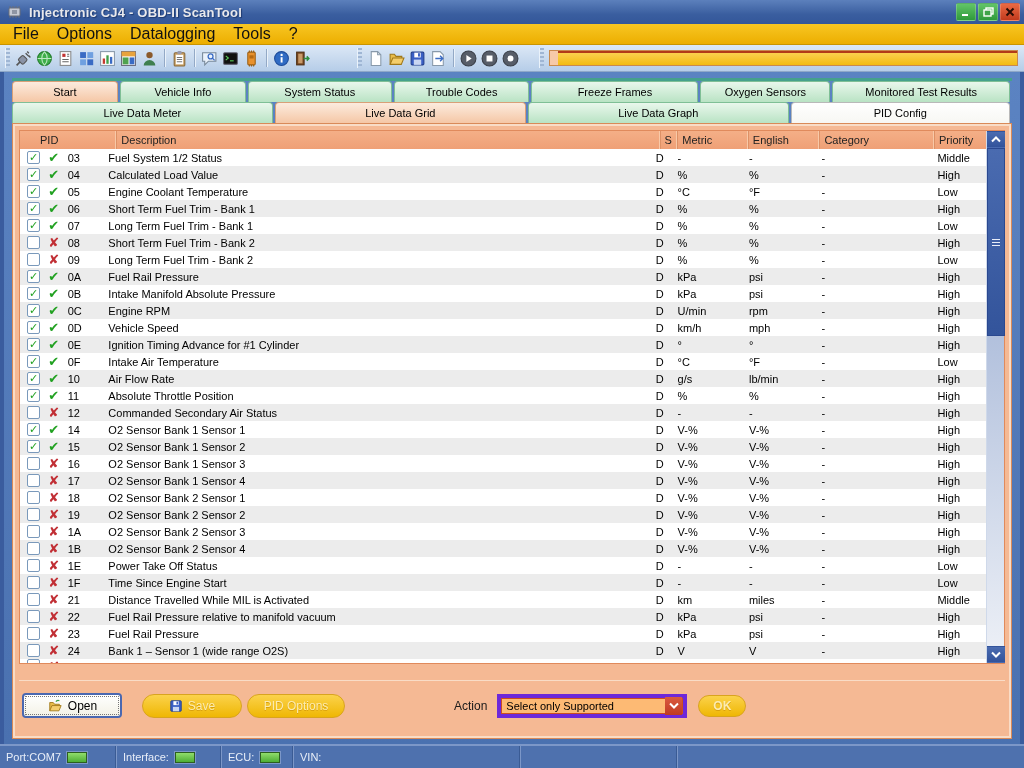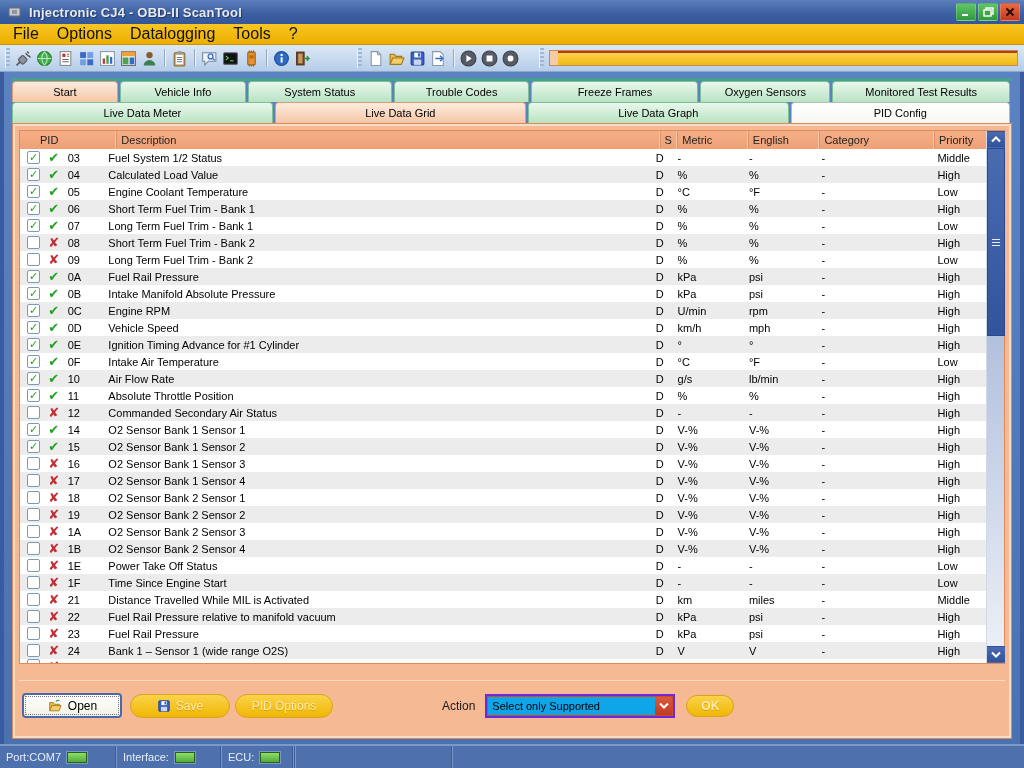--- a/index.html
+++ b/index.html
@@ -66,25 +66,25 @@
   .vscroll { position:absolute; top:0; right:0; bottom:0; width:18px; background:linear-gradient(#8CA2CC,#EEF1F7); border-left:1px solid #CFD9EA; }
   .sbtn { position:absolute; left:0; width:18px; height:17px; background:linear-gradient(#4A6BB0,#32539B); border:1px solid #27459000; display:flex; align-items:center; justify-content:center; }
   .sbtn.up { top:0; } .sbtn.down { bottom:0; }
   .sthumb { position:absolute; left:0; top:17px; width:18px; height:188px; background:linear-gradient(#4A6BB0,#33549B); border:1px solid #2A4890; display:flex; align-items:center; justify-content:center; flex-direction:column; gap:2px; }
   .grip { width:8px; height:1px; background:#E8EDF8; }
 
   
   .bottombar { display:flex; align-items:center; margin-top:16px; border-top:1px solid #F9DCC6; padding-top:12px; font-size:11px; }
   .pillbtn { height:24px; border-radius:12px; background:linear-gradient(#FBD24B,#EFB704); border:1px solid #D9A41E; color:#FBEBB0; font-size:12px; display:flex; align-items:center; justify-content:center; gap:5px; text-shadow:0 1px 0 #D89F0E; }
   .btn-open { width:100px; height:25px; margin-left:3px; background:linear-gradient(#FFFFFF,#F3F2E6); border:2px solid #4A68B0; border-radius:4px; color:#000; font-size:12px; display:flex; align-items:center; justify-content:center; gap:5px; outline:1px dotted #777; outline-offset:-4px; }
-  .btn-save { width:100px; margin-left:8px; }
+  .btn-save { width:100px; margin-left:20px; }
   .btn-pid { width:98px; margin-left:5px; }
   .btn-ok { width:48px; height:22px; margin-left:11px; font-weight:bold; }
   .action-label { margin-left:109px; color:#1a1a1a; font-size:12px; }
-  .dropdown { margin-left:10px; width:190px; height:24px; border:2px solid #6d28d9; background:#0ea5e9; display:flex; align-items:center; box-shadow:inset 0 0 0 1px #CC4E1F; }
+  .dropdown { margin-left:10px; width:190px; height:24px; border:4px solid #6d28d9; background:#fdba74; display:flex; align-items:center; box-shadow:inset 0 0 0 1px #CC4E1F; }
   .dd-value { flex:1; font-size:11px; color:#000; padding-left:5px; white-space:nowrap; overflow:hidden; }
   .dd-btn { width:17px; height:18px; margin-right:1px; background:linear-gradient(#DA5A40,#C03A22); display:flex; align-items:center; justify-content:center; }
 
   
   .statusbar { position:absolute; bottom:0; left:0; right:0; height:24px; background:#4E71AE; border-top:2px solid #7C97C8; display:flex; align-items:center; color:#E8EEF8; font-size:11px; }
   .sb-seg { display:flex; align-items:center; height:100%; padding:0 6px; }
   .sb-sep { width:2px; height:100%; background:linear-gradient(to right,#3A5B94 50%,#7C97C8 50%); }
   .led { width:20px; height:11px; margin-left:6px; background:linear-gradient(#90DD6C,#4FAE35); border:1px solid #2C5E20; box-shadow:0 0 0 1px #7C97C8; }
   .sb-label { white-space:nowrap; }
   .sb-val { }
@@ -775,17 +775,20 @@
   <div class="sb-seg" style="width:103px">
     <span class="sb-label">Interface:</span>
     <span class="led"></span>
   </div>
   <span class="sb-sep"></span>
   <div class="sb-seg" style="width:70px">
     <span class="sb-label">ECU:</span>
     <span class="led"></span>
   </div>
   <span class="sb-sep"></span>
+  <div class="sb-seg" style="width:225px">
+    <span class="sb-label">VIN:</span>
+  </div>
   <span class="sb-sep"></span>
   <div class="sb-seg" style="width:155px"></div>
   <span class="sb-sep"></span>
   <div class="sb-seg" style="flex:1"></div>
 </div>
 
 </body></html>

